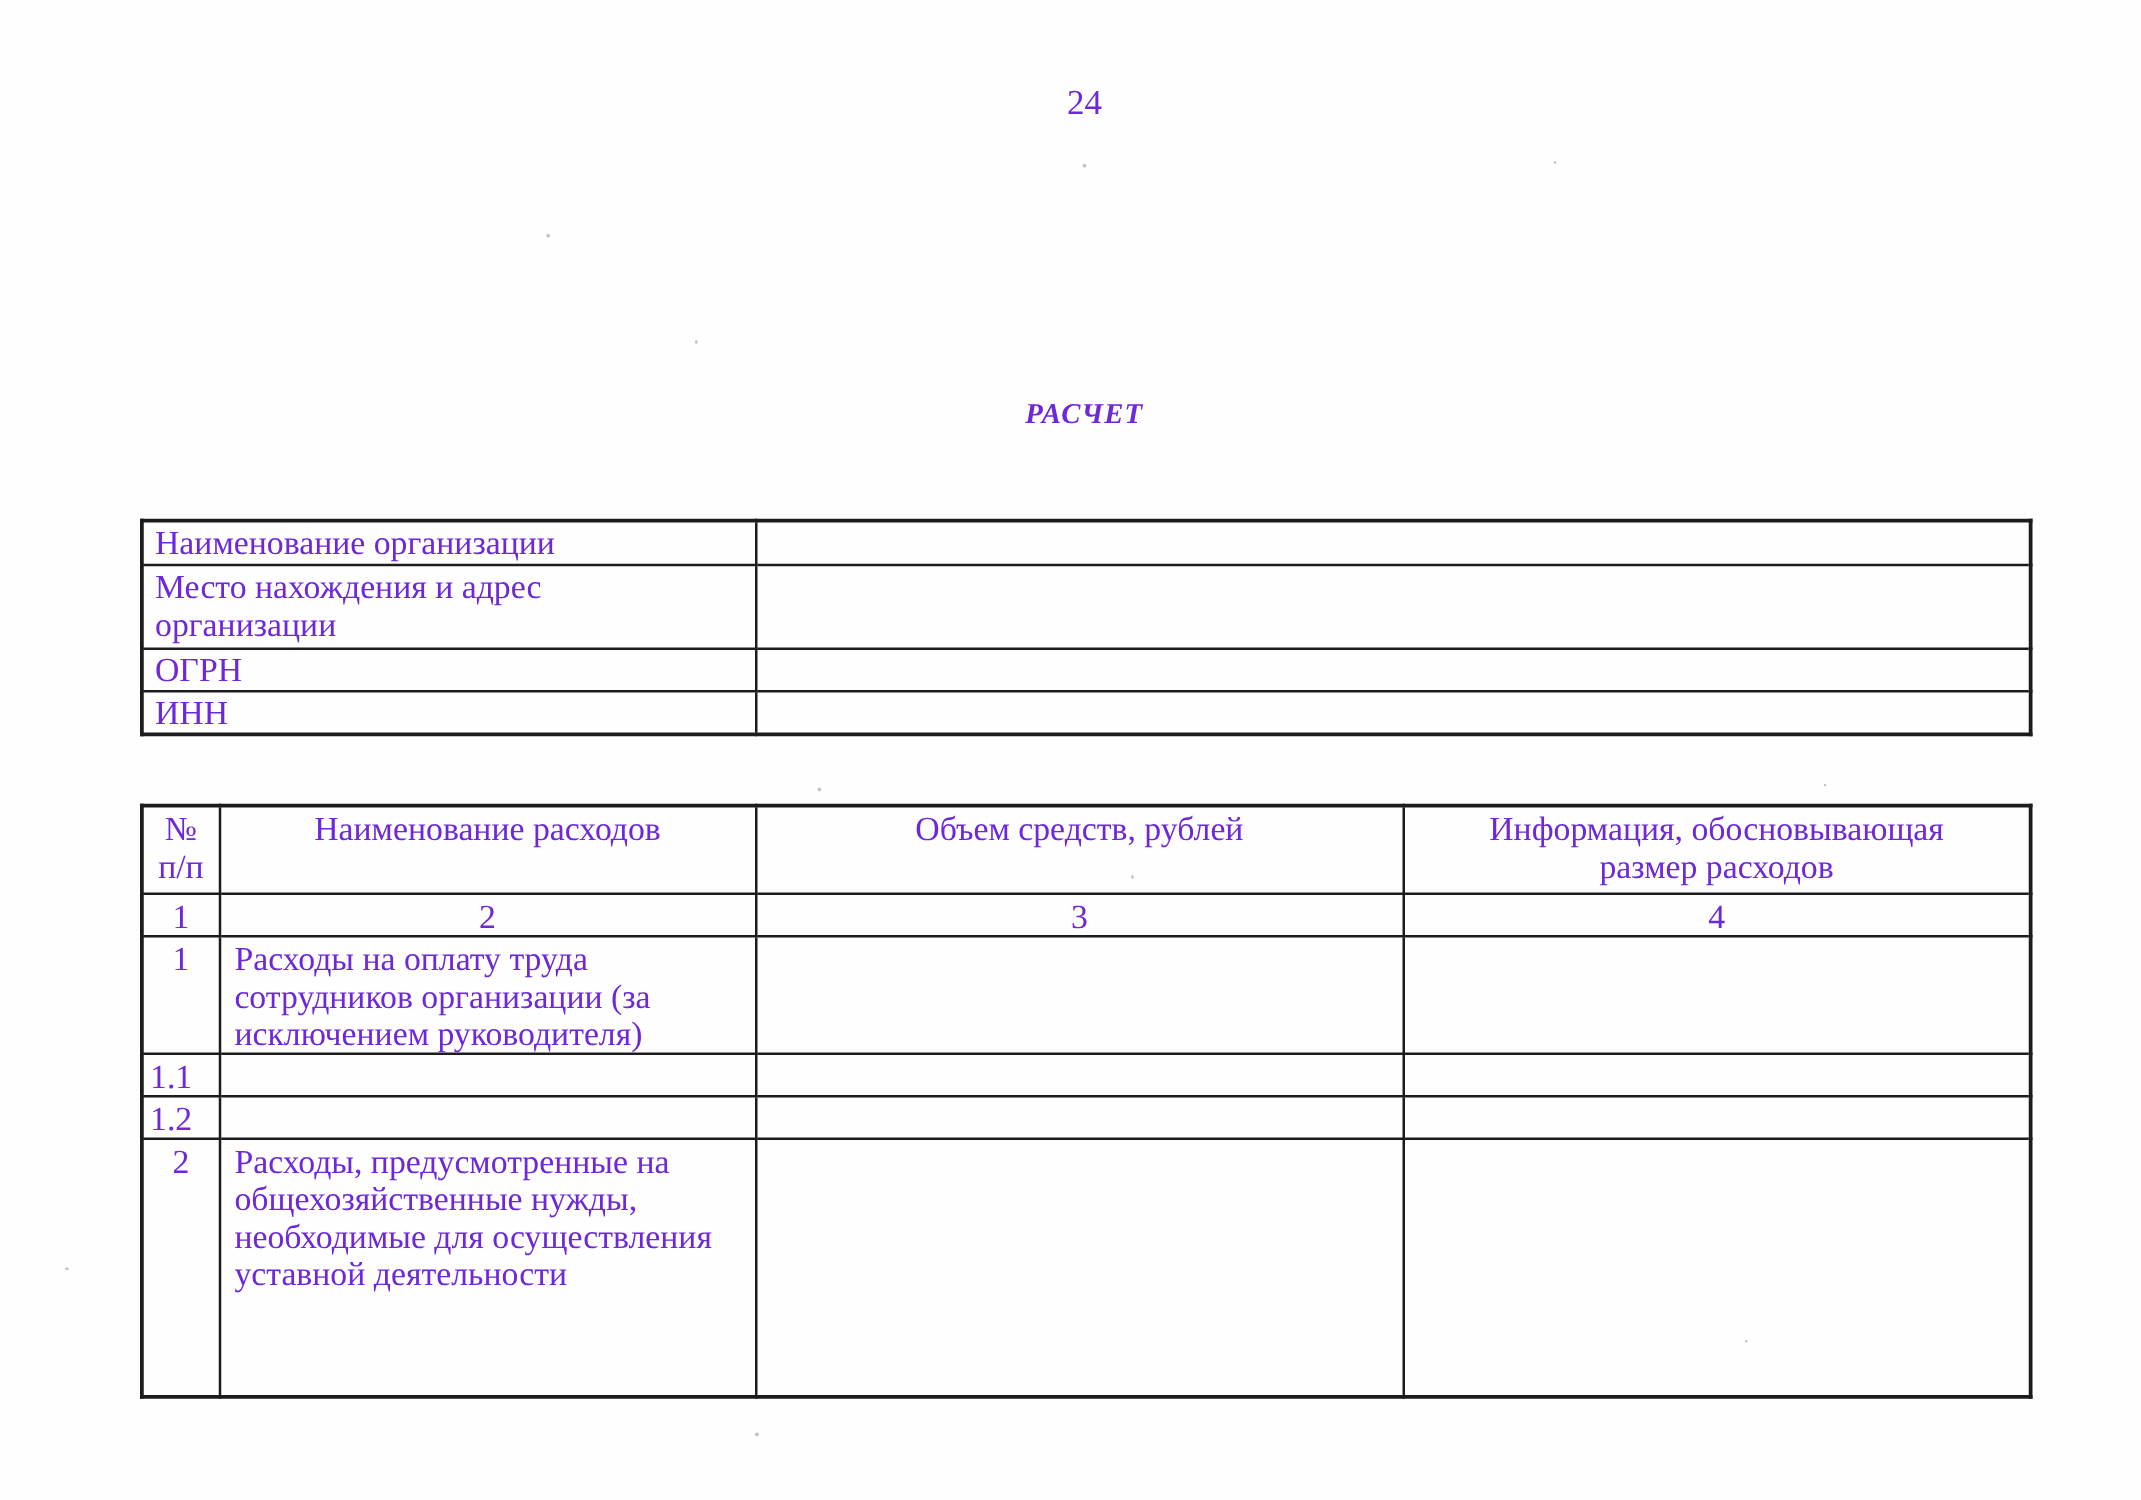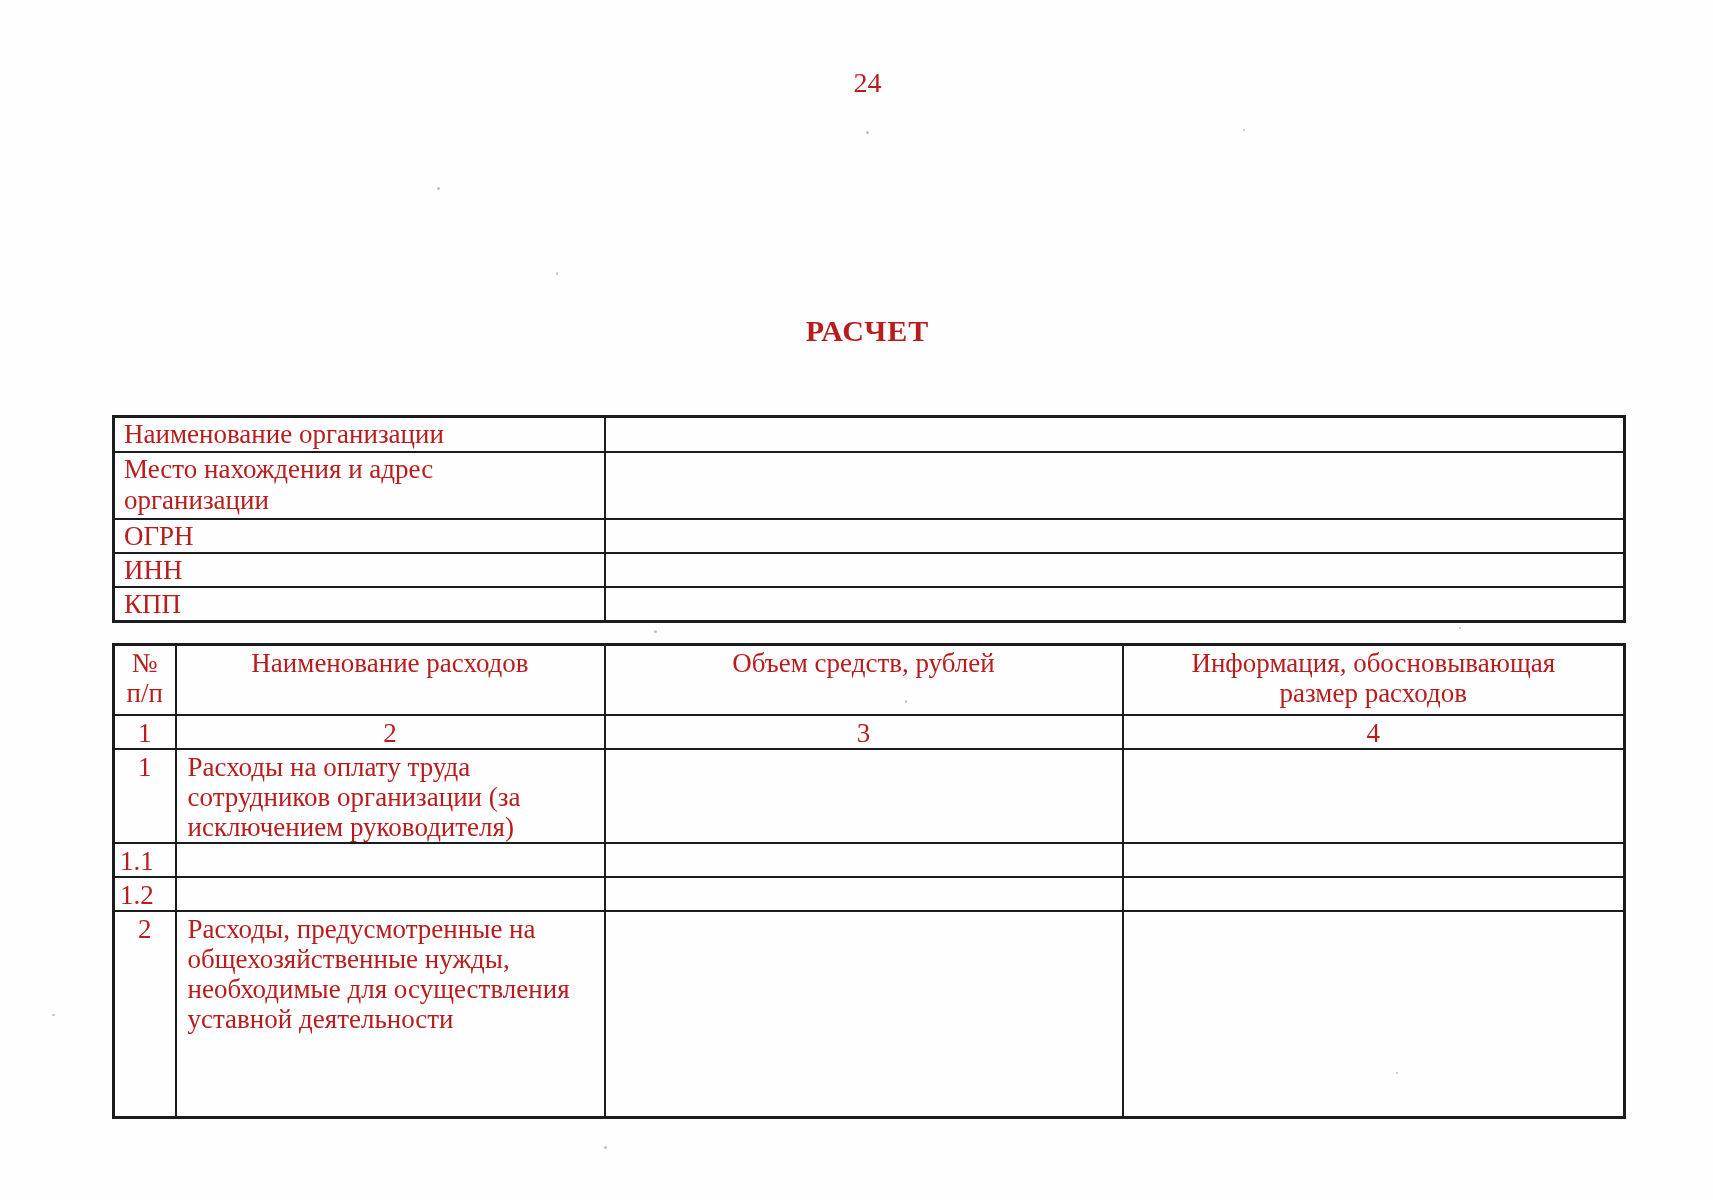--- a/index.html
+++ b/index.html
@@ -6,21 +6,21 @@
     margin: 0;
     padding: 0;
     background: #ffffff;
   }
   .page {
     position: relative;
     width: 1713px;
     height: 1200px;
     background: #fefefe;
     font-family: "Liberation Serif", "DejaVu Serif", serif;
-    color: #b91c1c;
+    color: #6d28d9;
     overflow: hidden;
   }
 
   
   .page-number {
     position: absolute;
     top: 66px;
     left: 112px;
     width: 1511px;
     text-align: center;
@@ -38,24 +38,25 @@
     margin-top: 36px;
   }
   .title-block {
     position: absolute;
     top: 311px;
     left: 112px;
     width: 1511px;
     text-align: center;
   }
   .doc-title {
-    font-size: 30px;
+    font-size: 23px;
     line-height: 39px;
     font-weight: bold;
     letter-spacing: 1px;
+    font-style: italic;
   }
   .doc-subtitle {
     font-size: 29px;
     line-height: 39px;
     font-weight: bold;
   }
 
   
   table {
     border-collapse: collapse;
@@ -150,26 +151,20 @@
       </tr>
       <tr class="org-row-3">
         <td>
             <div class="lbl-wrap">ОГРН</div>
           </td>
         <td></td>
       </tr>
       <tr class="org-row-4">
         <td>
             <div class="lbl-wrap">ИНН</div>
-          </td>
-        <td></td>
-      </tr>
-      <tr class="org-row-5">
-        <td>
-            <div class="lbl-wrap">КПП</div>
           </td>
         <td></td>
       </tr>
     </tbody>
   </table>
 
   <table class="exp-table">
     <colgroup>
       <col style="width:62px">
       <col style="width:429px">

